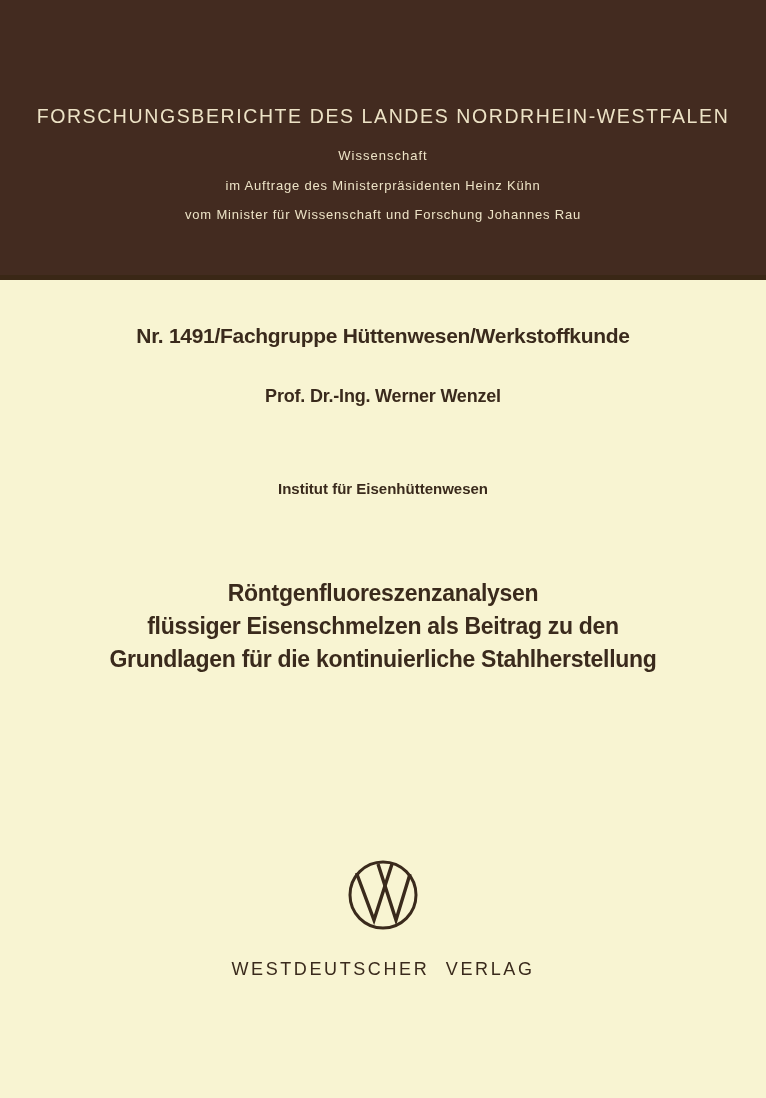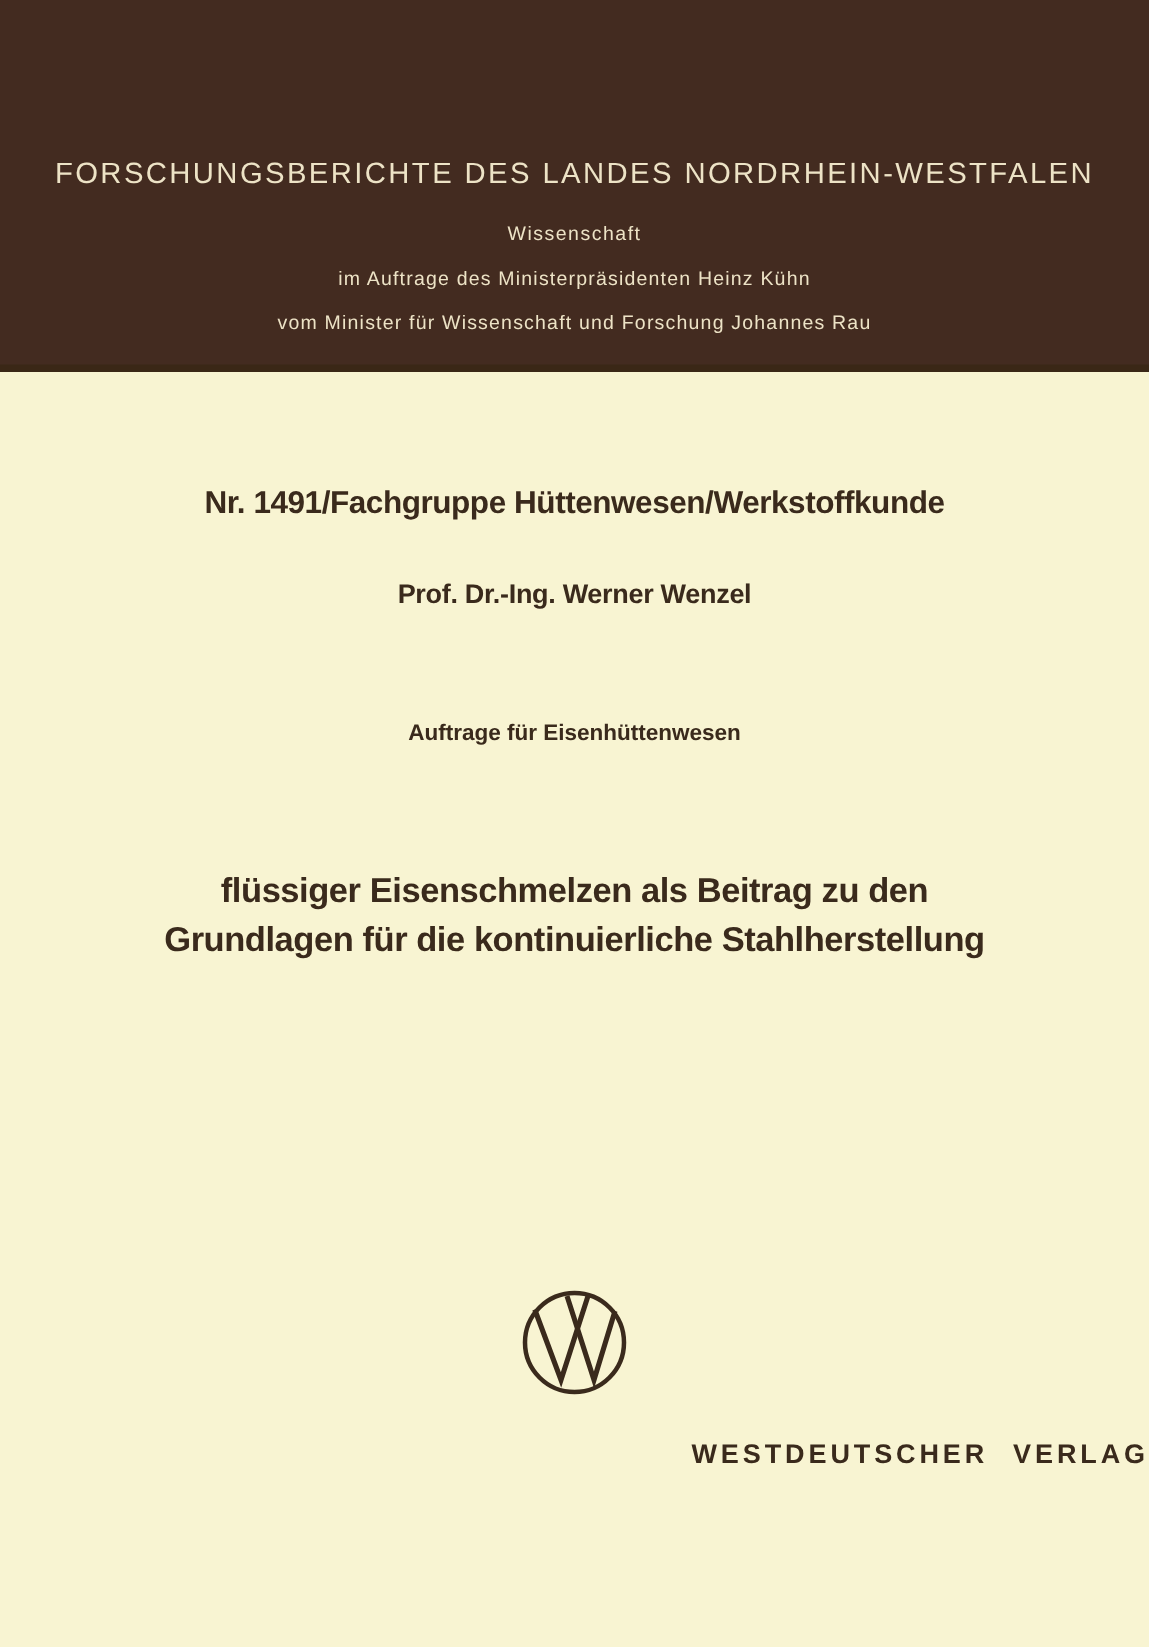--- a/index.html
+++ b/index.html
@@ -14,21 +14,21 @@
     position:relative;
     width:766px;
     height:1098px;
     margin:0 auto;
     background:var(--background);
     overflow:hidden;
     font-family:"Liberation Sans",sans-serif;
   }
   
   .band{
-    position:absolute;top:0;left:0;right:0;height:248px;
+    position:absolute;top:0;left:0;right:0;height:280px;
     background:var(--band);
     color:var(--band-text);
   }
   .band::after{
     content:"";
     position:absolute;left:0;right:0;bottom:0;height:5px;
     background:var(--band-edge);
     opacity:.55;
   }
   .centered{
@@ -87,24 +87,23 @@
     height:90px;
     display:flex;
     align-items:flex-start;
     justify-content:center;
     color:var(--ink);
   }
   .publisher-name{
     top:959px;
     color:var(--ink);
     font-size:18px;
-    font-weight:700;
+    font-weight:400;
     letter-spacing:2.6px;
     word-spacing:9px;
-    text-align:right;
   }
 </style>
 </head>
 <body>
 
 <div class="page">
 
   <header class="band">
     <div class="centered series-title">FORSCHUNGSBERICHTE DES LANDES NORDRHEIN-WESTFALEN</div>
     <div class="centered edited-label">Wissenschaft</div>
@@ -113,24 +112,25 @@
   </header>
 
   <main>
     <div class="centered report-number">Nr. 1491/Fachgruppe Hüttenwesen/Werkstoffkunde</div>
 
     <div class="centered authors">
       <div>Prof. Dr.-Ing. Werner Wenzel</div>
     </div>
 
     <div class="centered institute">
-      <div>Auftrage für Eisenhüttenwesen</div>
+      <div>Institut für Eisenhüttenwesen</div>
     </div>
 
     <h1 class="centered main-title">
+      <div>Röntgenfluoreszenzanalysen</div>
       <div>flüssiger Eisenschmelzen als Beitrag zu den</div>
       <div>Grundlagen für die kontinuierliche Stahlherstellung</div>
     </h1>
 
     <div class="centered logo-wrap">
       <svg width="90" height="90" viewBox="0 0 90 90" fill="none" stroke="currentColor" aria-hidden="true">
         <circle cx="45" cy="45" r="33" stroke-width="3"></circle>
         <polyline points="18.5,23 36,70 54,14" stroke-width="3.4"></polyline>
         <polyline points="40,14 58,70 72,24" stroke-width="3.4"></polyline>
       </svg>

